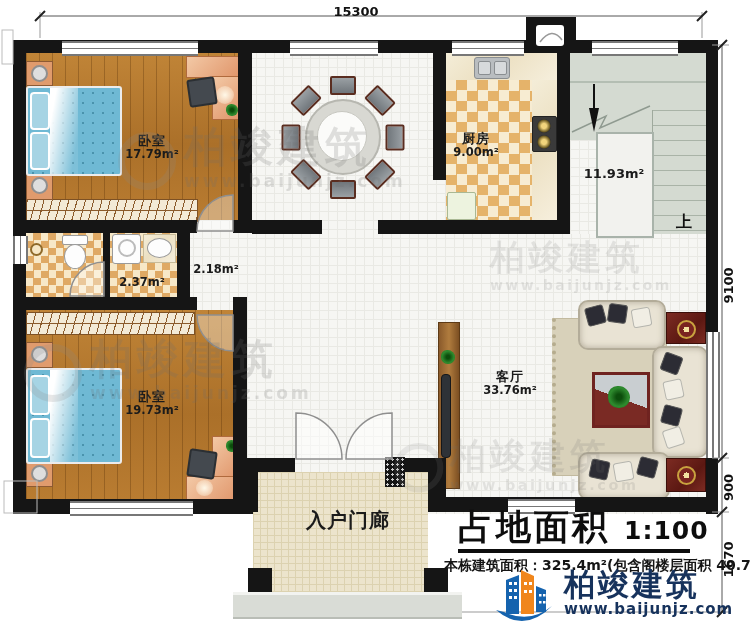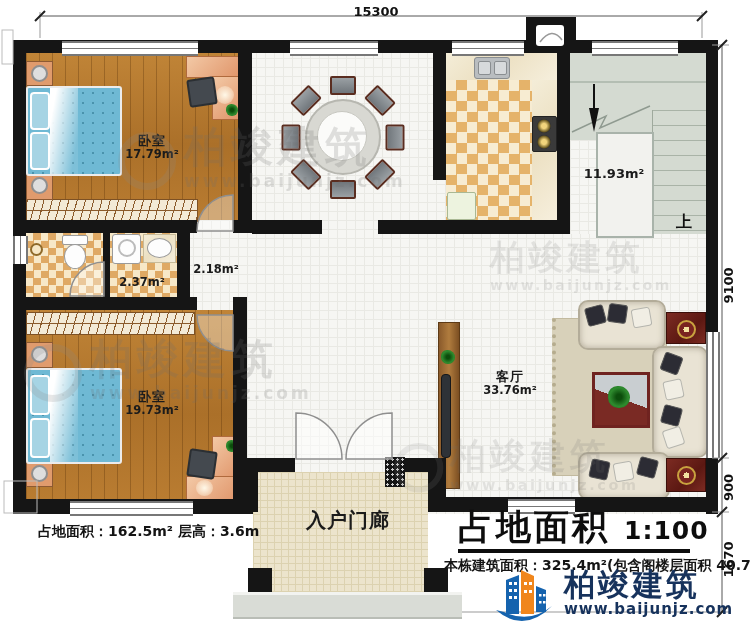--- a/index.html
+++ b/index.html
@@ -247,20 +247,24 @@
   <div class="win-h" style="left:592px;top:41px;width:86px;height:11px;"></div>
   <div class="win-v" style="left:13px;top:236px;width:11px;height:28px;"></div>
   <div class="win-v" style="left:706px;top:332px;width:10px;height:126px;"></div>
   <div class="win-h" style="left:70px;top:501px;width:123px;height:11px;"></div>
   <div class="win-h" style="left:508px;top:499px;width:67px;height:11px;"></div>
 
   <div class="rl" style="left:97px;top:133px;">
     <span class="nm">卧室</span>
     <span class="ar">17.79m²</span>
   </div>
+  <div class="rl" style="left:421px;top:131px;">
+    <span class="nm">厨房</span>
+    <span class="ar">9.00m²</span>
+  </div>
   <div class="rl" style="left:559px;top:166px;">
     <span class="ar" style="font-size:13px;">11.93m²</span>
   </div>
   <div class="rl" style="left:87px;top:276px;">
     <span class="ar">2.37m²</span>
   </div>
   <div class="rl" style="left:161px;top:263px;">
     <span class="ar">2.18m²</span>
   </div>
   <div class="rl" style="left:97px;top:389px;">
@@ -269,21 +273,21 @@
   </div>
   <div class="rl" style="left:455px;top:369px;">
     <span class="nm">客厅</span>
     <span class="ar">33.76m²</span>
   </div>
   <div class="rl" style="left:293px;top:509px;">
     <span class="nm" style="font-size:20px;">入户门廊</span>
   </div>
   <div class="uplab" style="left:676px;top:212px;">上</div>
 
-  <div class="dimlab" style="left:336px;top:4px;width:80px;">15300</div>
+  <div class="dimlab" style="left:316px;top:4px;width:80px;">15300</div>
   <div class="dimlab vdim" style="left:707px;top:278px;width:42px;">9100</div>
   <div class="dimlab vdim" style="left:711px;top:480px;width:34px;">900</div>
   <div class="dimlab vdim" style="left:707px;top:552px;width:42px;">1670</div>
 
   <svg class="ovl" width="750" height="628" viewBox="0 0 750 628">
 
     <path d="M233,231 L233,195 A36,36 0 0 0 197,231 Z" fill="rgba(255,255,255,0.35)" stroke="#8f8f8f" stroke-width="1.5"></path>
     <path d="M233,315 L233,351 A36,36 0 0 1 197,315 Z" fill="rgba(255,255,255,0.35)" stroke="#8f8f8f" stroke-width="1.5"></path>
     <path d="M104,296 L104,262 A34,34 0 0 0 70,296 Z" fill="rgba(255,255,255,0.35)" stroke="#8f8f8f" stroke-width="1.5"></path>
     <path d="M296,459 L296,413 A46,46 0 0 1 342,459 Z" fill="rgba(255,255,255,0.5)" stroke="#8f8f8f" stroke-width="1.5"></path>
@@ -334,21 +338,20 @@
   </div>
   <div class="wm" style="left:394px;top:438px;transform:scale(0.85);transform-origin:left top;opacity:.15;">
     <div class="ring"></div>
     <div>
       <div class="b">柏竣建筑</div>
       <div class="u">www.baijunjz.com</div>
     </div>
   </div>
 
   <div class="site-notes" style="left:38px;top:520px;">
-    <div>占地面积：162.5m²  层高：3.6m</div>
   </div>
 
   <div class="tb-title" style="left:458px;top:504px;">
     <span>占地面积</span><span class="tb-scale">1:100</span>
   </div>
   <div class="tb-rule" style="left:458px;top:549px;width:232px;height:4px;"></div>
   <div class="tb-note" style="left:444px;top:557px;">本栋建筑面积：325.4m²(包含阁楼层面积 40.7m²)</div>
 
   <div class="logo" style="left:488px;top:560px;">
     <svg width="72" height="66" viewBox="0 0 72 66">

